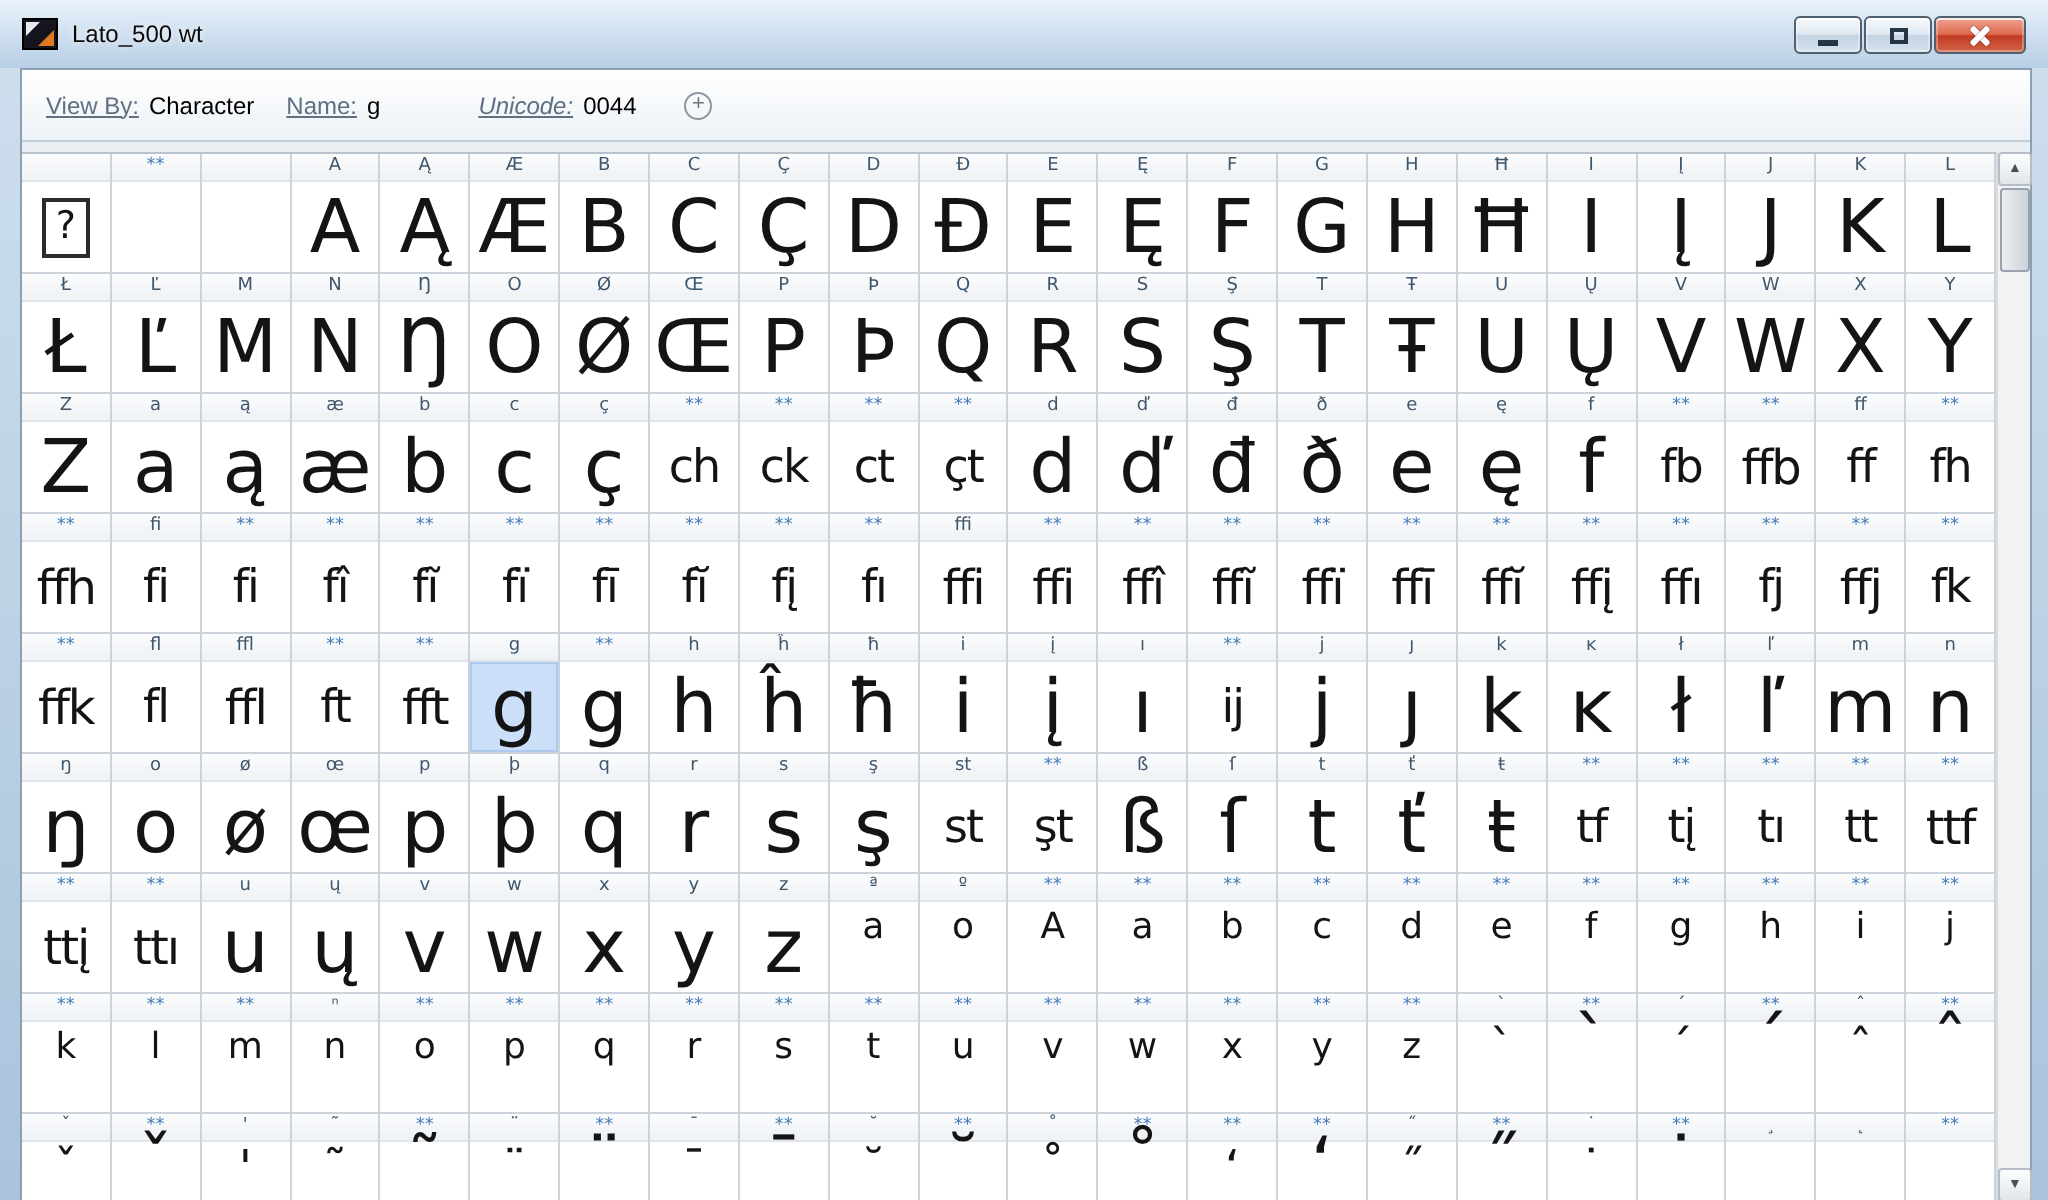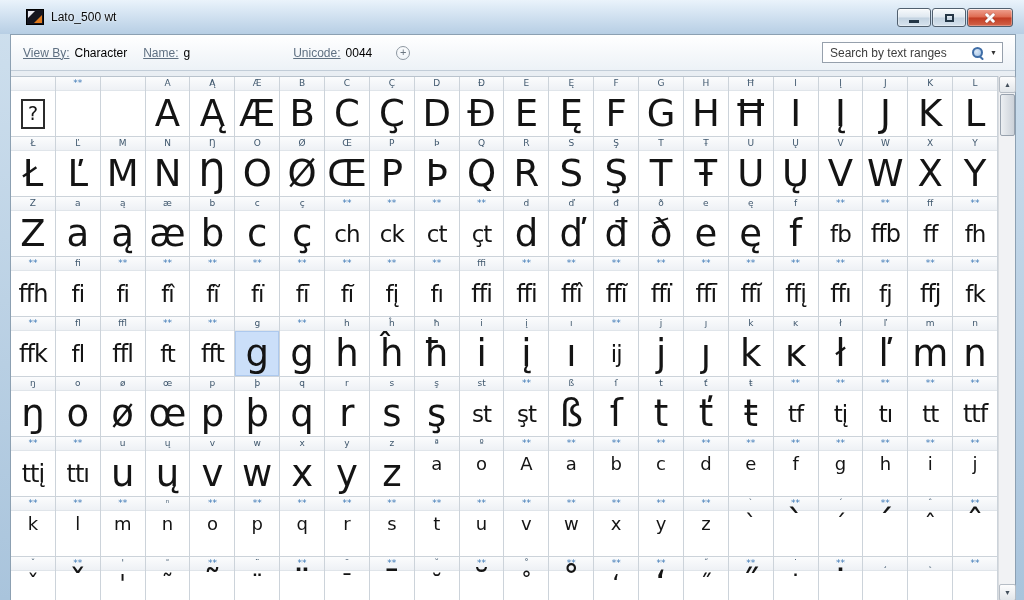--- a/index.html
+++ b/index.html
@@ -4,21 +4,21 @@
 <style>
   html,body{margin:0;padding:0;background:#3a3a3a;}
   *{box-sizing:border-box;}
   .window{position:relative;width:1024px;height:600px;overflow:hidden;
     background:linear-gradient(180deg,#cfe0ee,#a9c4dc);
     box-shadow:inset 0 0 0 1px #5d7astrong95, inset 0 1px 0 #eaf4fc;
     font-family:"Liberation Sans",sans-serif;}
   
   .titlebar{position:absolute;top:0;left:0;right:0;height:34px;
     background:linear-gradient(180deg,#eaf3fb 0%,#d2e2f1 45%,#b7cee4 100%);
-    display:flex;align-items:center;padding-left:26px;}
+    display:flex;align-items:center;padding-left:11px;}
   .app-icon{position:relative;width:18px;height:16px;background:#15151f;margin-right:7px;flex:0 0 auto;border:1px solid #000;}
   .app-icon .tri1{position:absolute;left:1px;top:1px;width:0;height:0;border-top:7px solid #e9e9f0;border-right:7px solid transparent;}
   .app-icon .tri2{position:absolute;right:1px;bottom:1px;width:0;height:0;border-bottom:8px solid #e07a1e;border-left:8px solid transparent;}
   .title{font-size:12px;color:#0a0a0a;text-shadow:0 0 3px rgba(255,255,255,.9);}
   .winbtns{position:absolute;top:8px;right:11px;display:flex;}
   .wbtn{height:19px;border:1px solid #51606f;border-radius:3px;margin-left:1px;
     display:flex;align-items:center;justify-content:center;
     box-shadow:inset 0 1px 0 rgba(255,255,255,.75), inset 0 0 0 1px rgba(255,255,255,.3);}
   .wbtn.min,.wbtn.max{width:34px;background:linear-gradient(180deg,#f7fafc 0%,#dfe8f0 48%,#c2d2e0 52%,#d7e3ee 100%);}
   .wbtn.close{width:46px;background:linear-gradient(180deg,#f0a392 0%,#de6a50 48%,#c23b22 52%,#d2644a 100%);}
@@ -29,21 +29,21 @@
   .ic-close::before{transform:translate(-50%,-50%) rotate(45deg);}
   .ic-close::after{transform:translate(-50%,-50%) rotate(-45deg);}
   
   .client{position:absolute;top:34px;left:10px;right:8px;bottom:0;
     background:#e9eef3;border-left:1px solid #8ca0b2;border-right:1px solid #8ca0b2;border-top:1px solid #8ca0b2;}
   .toolbar{height:36px;background:linear-gradient(180deg,#ffffff,#edf2f7);
     border-bottom:1px solid #c2cdd8;display:flex;align-items:center;
     padding:12px 12px;font-size:12px;color:#000;}
   .tl{color:#5f7082;text-decoration:underline;margin-right:5px;white-space:nowrap;}
   .tv{color:#000;white-space:nowrap;}
-  .sp-name{margin-left:16px;} .sp-uni{margin-left:103px;}
+  .sp-name{margin-left:16px;} .sp-uni{margin-left:49px;font-style:italic;}
   .goto{width:14px;height:14px;border:1px solid #8d97a1;border-radius:50%;margin-left:24px;
     display:flex;align-items:center;justify-content:center;font-size:11px;color:#6b7680;line-height:1;}
   .search{margin-left:auto;width:181px;height:21px;border:1px solid #96a0ac;background:#fff;
     display:flex;align-items:center;padding:0 5px;}
   .search input{border:none;outline:none;flex:1;font-size:12px;color:#222;font-family:"Liberation Sans",sans-serif;background:transparent;min-width:0;}
   .search input::placeholder{color:#3d3d3d;opacity:1;}
   .mag{position:relative;width:13px;height:13px;flex:0 0 auto;margin-right:6px;}
   .mag::before{content:"";position:absolute;left:1px;top:1px;width:7px;height:7px;border:2px solid #3f6da6;border-radius:50%;background:radial-gradient(circle at 35% 35%,#dce9f7,#9fc0e4);}
   .mag::after{content:"";position:absolute;right:0;bottom:0;width:5px;height:2px;background:#3f6da6;transform:rotate(45deg);border-radius:1px;}
   .ddarrow{font-size:7px;color:#333;flex:0 0 auto;}
@@ -104,25 +104,20 @@
   <div class="client">
 
     <div class="toolbar">
       <span class="tl">View By:</span>
       <span class="tv">Character</span>
       <span class="tl sp-name">Name:</span>
       <span class="tv">g</span>
       <span class="tl sp-uni">Unicode:</span>
       <span class="tv">0044</span>
       <span class="goto">+</span>
-      <div class="search">
-        <input type="text" placeholder="Search by text ranges" style="">
-        <span class="mag"></span>
-        <span class="ddarrow">▼</span>
-      </div>
     </div>
 
     <div class="grid" id="glyph-grid">
         <div class="cell">
           <div class="hd enc"></div>
           <div class="gl">
             <span class="ndbox">?</span>
           </div>
         </div>
         <div class="cell">

